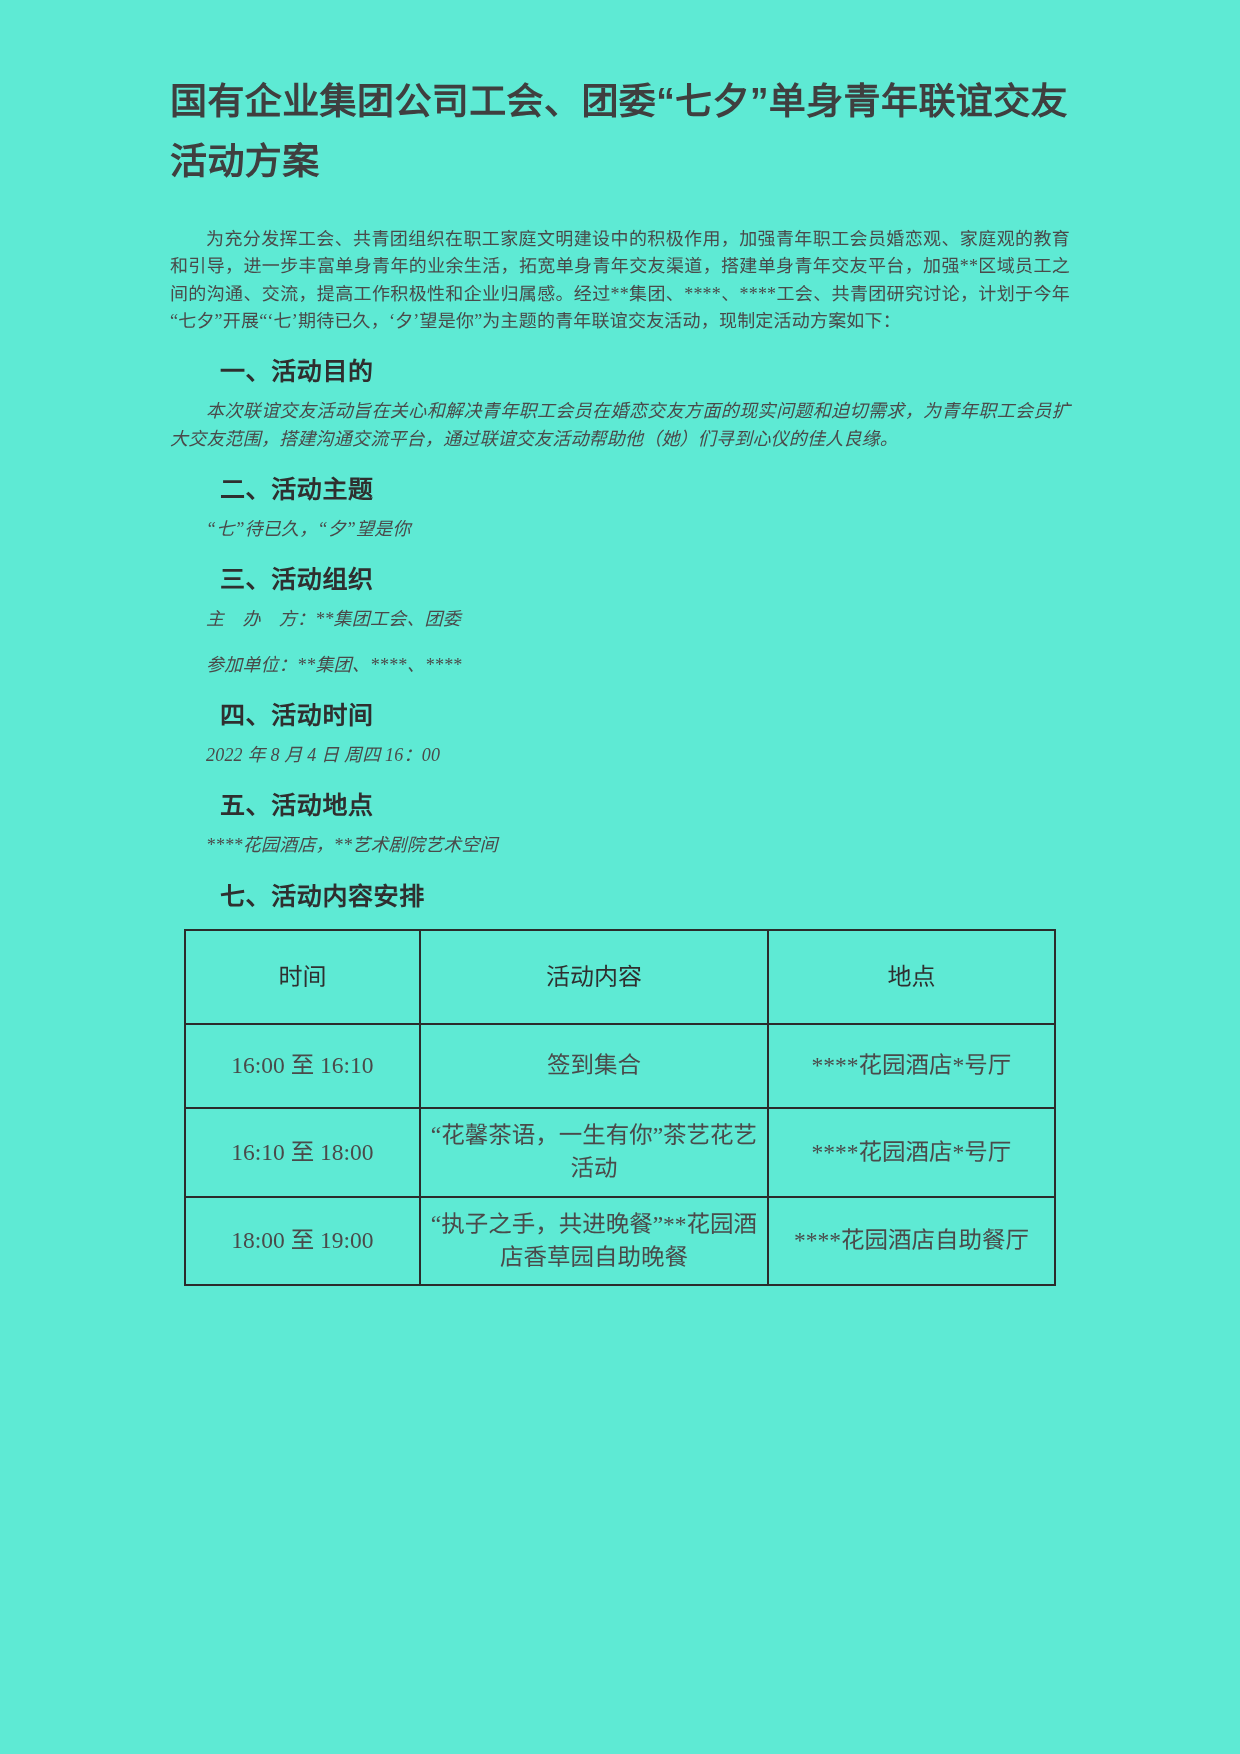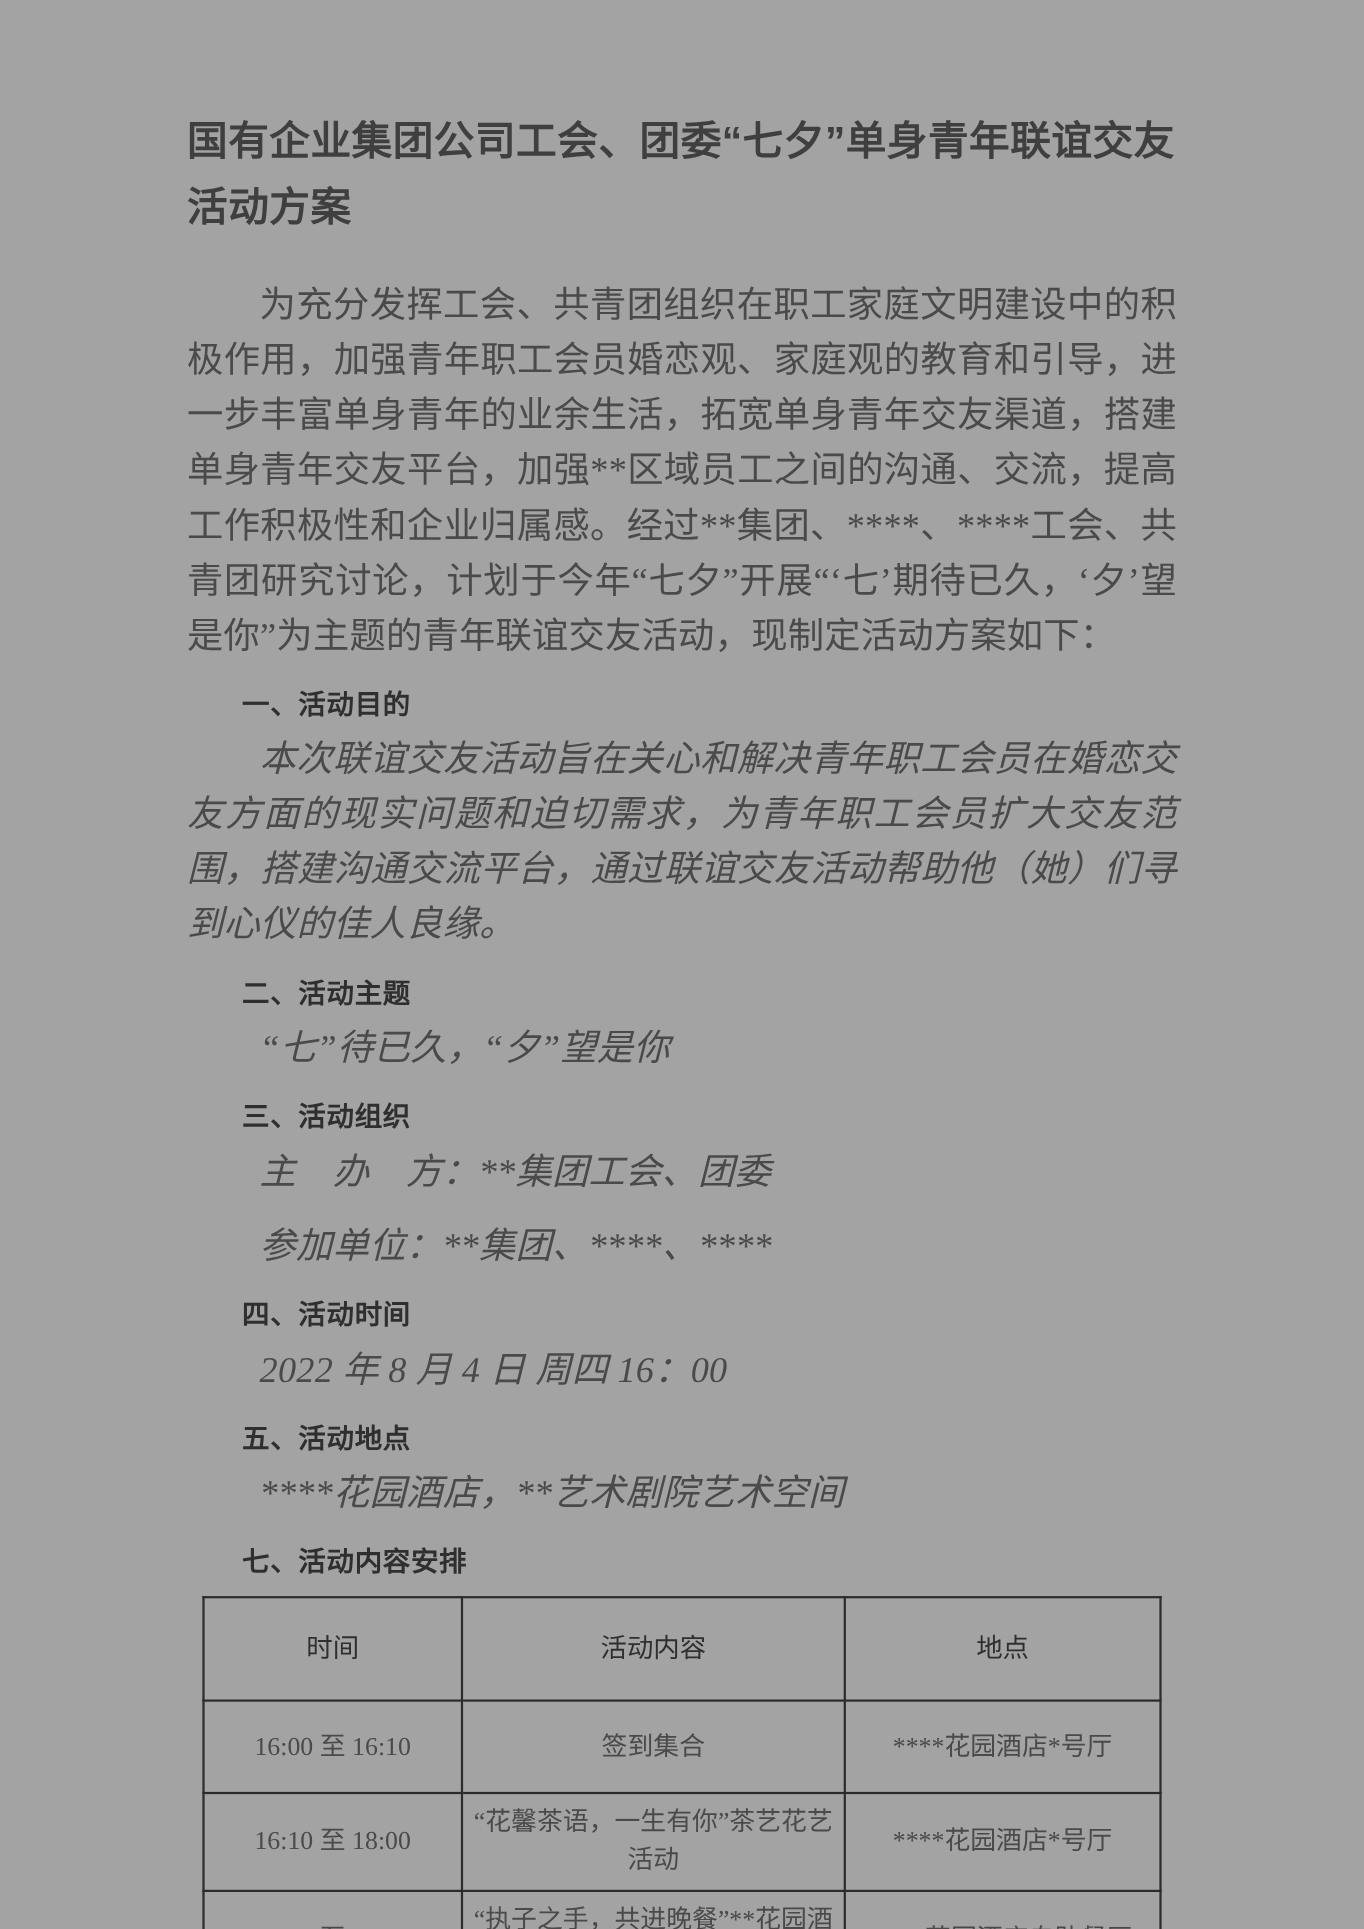--- a/index.html
+++ b/index.html
@@ -13,56 +13,56 @@
     height: 1754px;
     font-family: "Liberation Serif", "DejaVu Serif", serif;
     color: #3a3a3a;
     -webkit-font-smoothing: antialiased;
   }
   .page {
     position: relative;
     width: 1240px;
     height: 1754px;
     box-sizing: border-box;
-    padding: 99px 170px 0 170px;
-    background: #a3a3a3;
+    padding: 72px 170px 0 170px;
+    background: #5eead4;
   }
 
   
   .doc-title {
     font-family: "Liberation Sans", "DejaVu Sans", sans-serif;
     font-size: 37px;
     font-weight: 600;
     line-height: 1.62;
     color: #3f3f3f;
     letter-spacing: 0.4px;
     margin: 0 0 34px 0;
     text-align: left;
   }
 
   
   .para {
-    font-size: 33px;
+    font-size: 18px;
     line-height: 1.52;
     color: #4a4a4a;
     margin: 0;
     text-align: justify;
     text-justify: inter-ideograph;
     letter-spacing: 0.2px;
   }
   .para.indent {
     text-indent: 2em;
   }
   .para.tight {
     text-align: left;
   }
 
   
   .sec-head {
-    font-family: Liberation Serif, serif;
+    font-family: Liberation Mono, monospace;
     font-size: 25px;
     font-weight: 700;
     color: #2f2f2f;
     margin: 16px 0 10px 0;
     text-indent: 2em;
     letter-spacing: 0.6px;
   }
 
   .sec-body {
     margin-bottom: 4px;

